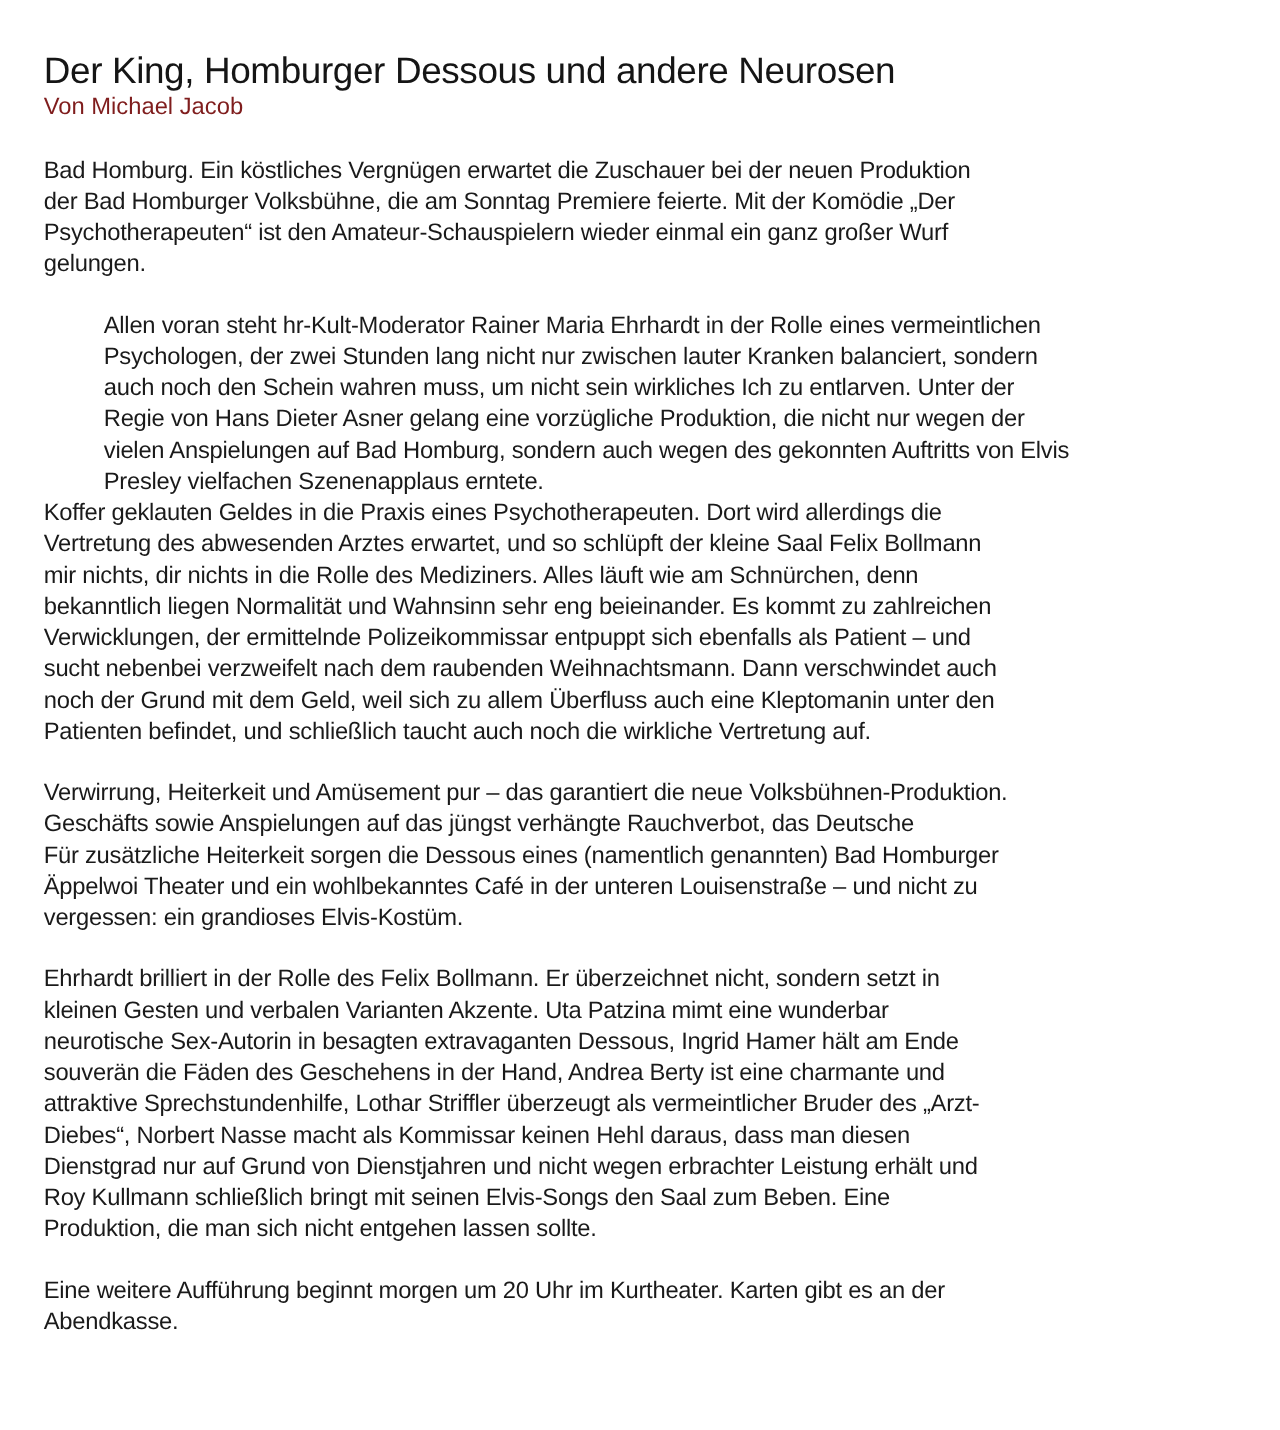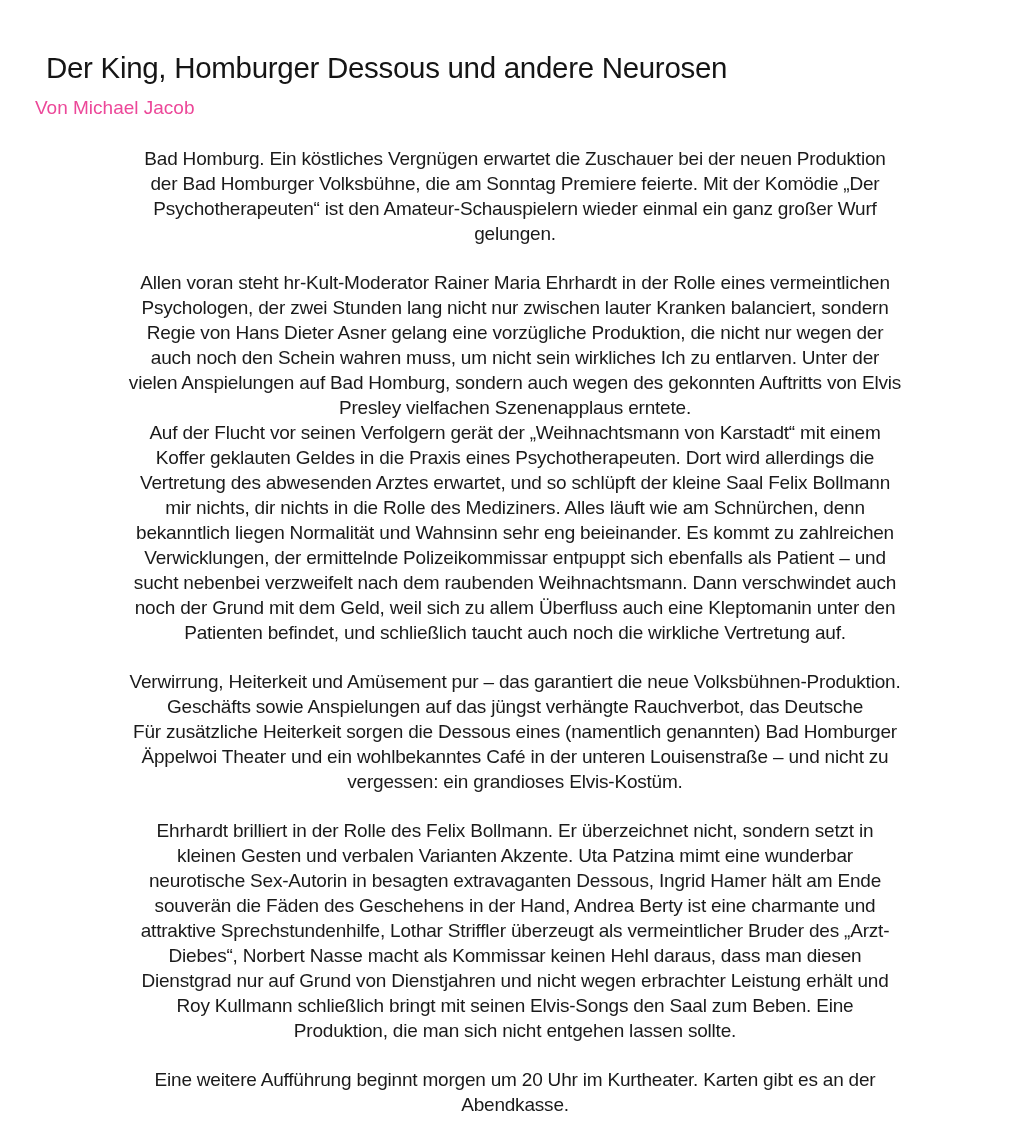--- a/index.html
+++ b/index.html
@@ -17,41 +17,41 @@
     }
     .article {
       position: absolute;
       left: 35px;
       top: 40px;
       width: 960px;
     }
     .title {
       font-size: 29.5px;
       line-height: 34px;
-      margin: 11px;
+      margin: 0;
       font-weight: normal;
       letter-spacing: -0.3px;
       color: #151515;
       white-space: nowrap;
     }
     .author {
       font-size: 19px;
       line-height: 24px;
       margin: 0;
-      color: #ec4899;
+      color: #7f1d1d;
     }
     .body {
       margin-top: 26px;
-      text-align: center;
     }
     .para {
       margin: 0 0 24px 0;
     }
     .para.tight {
       margin-bottom: 0;
+      margin-left: 48px;
     }
     .line {
       display: block;
       font-size: 19px;
       line-height: 25px;
       white-space: nowrap;
       letter-spacing: -0.2px;
     }
   </style>
 </head>
@@ -65,28 +65,27 @@
     <p class="para">
       <span class="line">Bad Homburg. Ein köstliches Vergnügen erwartet die Zuschauer bei der neuen Produktion</span>
       <span class="line">der Bad Homburger Volksbühne, die am Sonntag Premiere feierte. Mit der Komödie „Der</span>
       <span class="line">Psychotherapeuten“ ist den Amateur-Schauspielern wieder einmal ein ganz großer Wurf</span>
       <span class="line">gelungen.</span>
     </p>
 
     <p class="para tight">
       <span class="line">Allen voran steht hr-Kult-Moderator Rainer Maria Ehrhardt in der Rolle eines vermeintlichen</span>
       <span class="line">Psychologen, der zwei Stunden lang nicht nur zwischen lauter Kranken balanciert, sondern</span>
+      <span class="line">auch noch den Schein wahren muss, um nicht sein wirkliches Ich zu entlarven. Unter der</span>
       <span class="line">Regie von Hans Dieter Asner gelang eine vorzügliche Produktion, die nicht nur wegen der</span>
-      <span class="line">auch noch den Schein wahren muss, um nicht sein wirkliches Ich zu entlarven. Unter der</span>
       <span class="line">vielen Anspielungen auf Bad Homburg, sondern auch wegen des gekonnten Auftritts von Elvis</span>
       <span class="line">Presley vielfachen Szenenapplaus erntete.</span>
     </p>
 
     <p class="para">
-      <span class="line">Auf der Flucht vor seinen Verfolgern gerät der „Weihnachtsmann von Karstadt“ mit einem</span>
       <span class="line">Koffer geklauten Geldes in die Praxis eines Psychotherapeuten. Dort wird allerdings die</span>
       <span class="line">Vertretung des abwesenden Arztes erwartet, und so schlüpft der kleine Saal Felix Bollmann</span>
       <span class="line">mir nichts, dir nichts in die Rolle des Mediziners. Alles läuft wie am Schnürchen, denn</span>
       <span class="line">bekanntlich liegen Normalität und Wahnsinn sehr eng beieinander. Es kommt zu zahlreichen</span>
       <span class="line">Verwicklungen, der ermittelnde Polizeikommissar entpuppt sich ebenfalls als Patient – und</span>
       <span class="line">sucht nebenbei verzweifelt nach dem raubenden Weihnachtsmann. Dann verschwindet auch</span>
       <span class="line">noch der Grund mit dem Geld, weil sich zu allem Überfluss auch eine Kleptomanin unter den</span>
       <span class="line">Patienten befindet, und schließlich taucht auch noch die wirkliche Vertretung auf.</span>
     </p>
 

